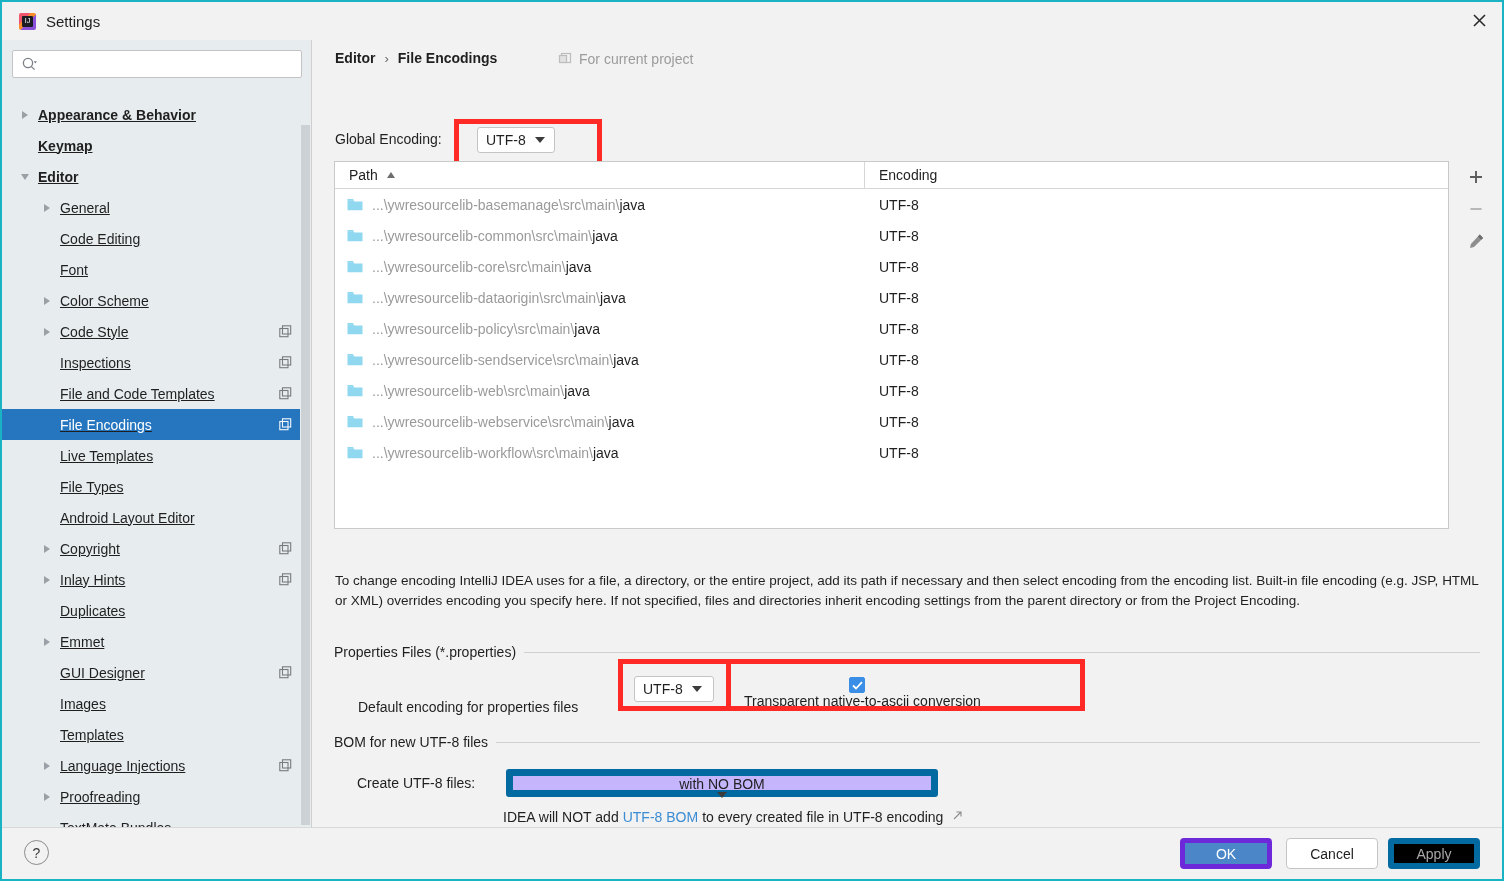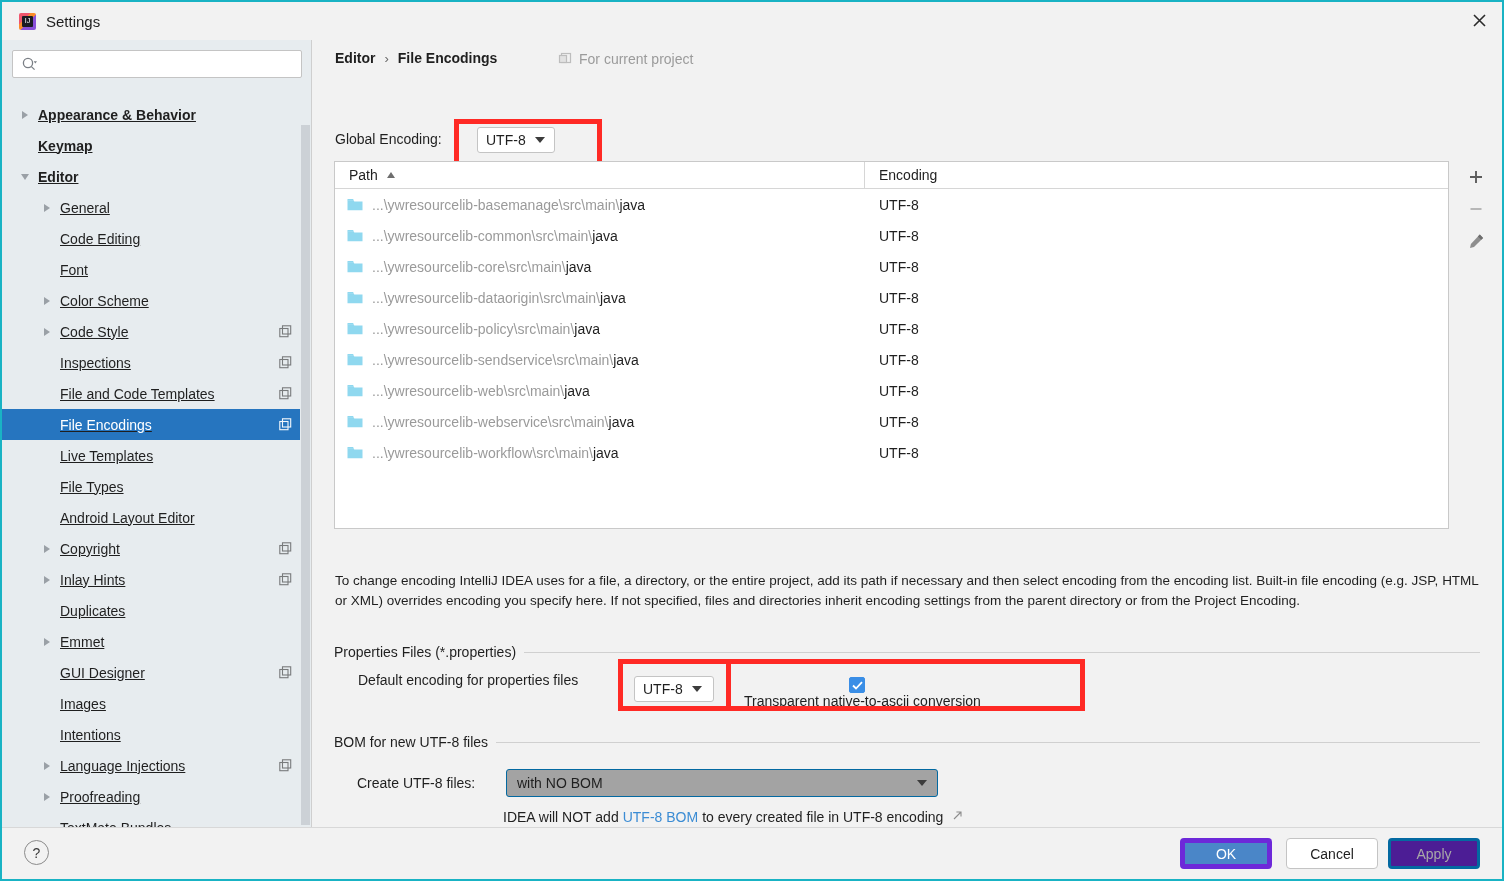--- a/index.html
+++ b/index.html
@@ -212,41 +212,42 @@
     padding-right: 8px; z-index: 2;
   }
   .group-line {
     position: absolute; height: 1px; background: #d0d0d0;
   }
   #gt-props { left: 21px; top: 604px; }
   #gl-props { left: 21px; top: 612px; right: 22px; }
   #gt-bom { left: 21px; top: 694px; }
   #gl-bom { left: 21px; top: 702px; right: 22px; }
 
-  #lbl-default-enc { position: absolute; left: 45px; top: 632px; font-size: 14px; }
+  #lbl-default-enc { position: absolute; left: 45px; top: 659px; font-size: 14px; }
   #combo-props { left: 321px; top: 636px; width: 80px; }
   #chk-wrap {
     position: absolute; left: 431px; top: 637px;
     display: flex; align-items: center; cursor: default; flex-direction: column;
   }
   .checkbox {
     width: 16px; height: 16px; border-radius: 2px;
     background: #3a8ee6; border: 1px solid #3a8ee6;
     display: flex; align-items: center; justify-content: center;
     margin-right: 10px;
   }
   #chk-label { font-size: 14px; color: #1f1f1f; }
 
   
   #lbl-create { position: absolute; left: 44px; top: 735px; font-size: 14px; }
   #combo-bom {
     position: absolute; left: 193px; top: 729px; width: 432px; height: 28px;
-    background: #a3a3a3; border: 1px solid #0369a1; border-radius: 3px;
+    background: #c4b5fd; border: 7px solid #0369a1; border-radius: 3px;
     display: flex; align-items: center; padding: 0 10px; font-size: 14px;
     cursor: default;
+    flex-direction: column;
   }
   #combo-bom .bv { flex: 1; }
   #bom-note {
     position: absolute; left: 190px; top: 769px;
     font-size: 14px; color: #1f1f1f; display: flex; align-items: center;
   }
   #bom-note .lnk { color: #3b8cd4; margin: 0 4px; }
   #bom-note .ext { margin-left: 9px; color: #8d8d8d; font-size: 12px; }
 
   
@@ -261,21 +262,21 @@
     font-size: 14px; color: #3a3a3a; cursor: default; background:#f2f2f2;
   }
   .btn {
     position: absolute; top: 10px; height: 31px;
     border-radius: 4px; font-size: 14px;
     display: flex; align-items: center; justify-content: center;
     cursor: default; font-family: "Liberation Sans", sans-serif;
   }
   #btn-ok { right: 230px; width: 92px; background: #4a86c8; border: 5px solid #6d28d9; color: #ffffff; }
   #btn-cancel { right: 124px; width: 92px; background: #ffffff; border: 1px solid #c4c4c4; color: #1f1f1f; }
-  #btn-apply { right: 22px; width: 92px; background: #4c1d95; border: 3px solid #0369a1; color: #a8a8a8; }
+  #btn-apply { right: 22px; width: 92px; background: #000000; border: 6px solid #0369a1; color: #a8a8a8; }
 </style>
 </head>
 <body>
 
 <div id="window">
 
   <div id="titlebar">
     <div id="app-icon">
         <span>IJ</span>
       </div>
@@ -434,21 +435,21 @@
               <rect x="0.8" y="3.5" width="8.2" height="8.2" fill="none" stroke="currentColor" stroke-width="1.1"></rect>
             </svg>
           </span>
         </div>
         <div class="tree-item lvl1">
           <span class="tw spacer"></span>
           <span class="tree-label">Images</span>
         </div>
         <div class="tree-item lvl1">
           <span class="tw spacer"></span>
-          <span class="tree-label">Intentions</span>
+          <span class="tree-label">Templates</span>
         </div>
         <div class="tree-item lvl1">
           <span class="tw">
             <span class="arrow-right"></span>
           </span>
           <span class="tree-label">Language Injections</span>
           <span class="proj-badge">
             <svg width="13" height="13" viewBox="0 0 13 13">
               <rect x="3.5" y="0.8" width="8.2" height="8.2" fill="none" stroke="currentColor" stroke-width="1.1"></rect>
               <rect x="0.8" y="3.5" width="8.2" height="8.2" fill="none" stroke="currentColor" stroke-width="1.1"></rect>

